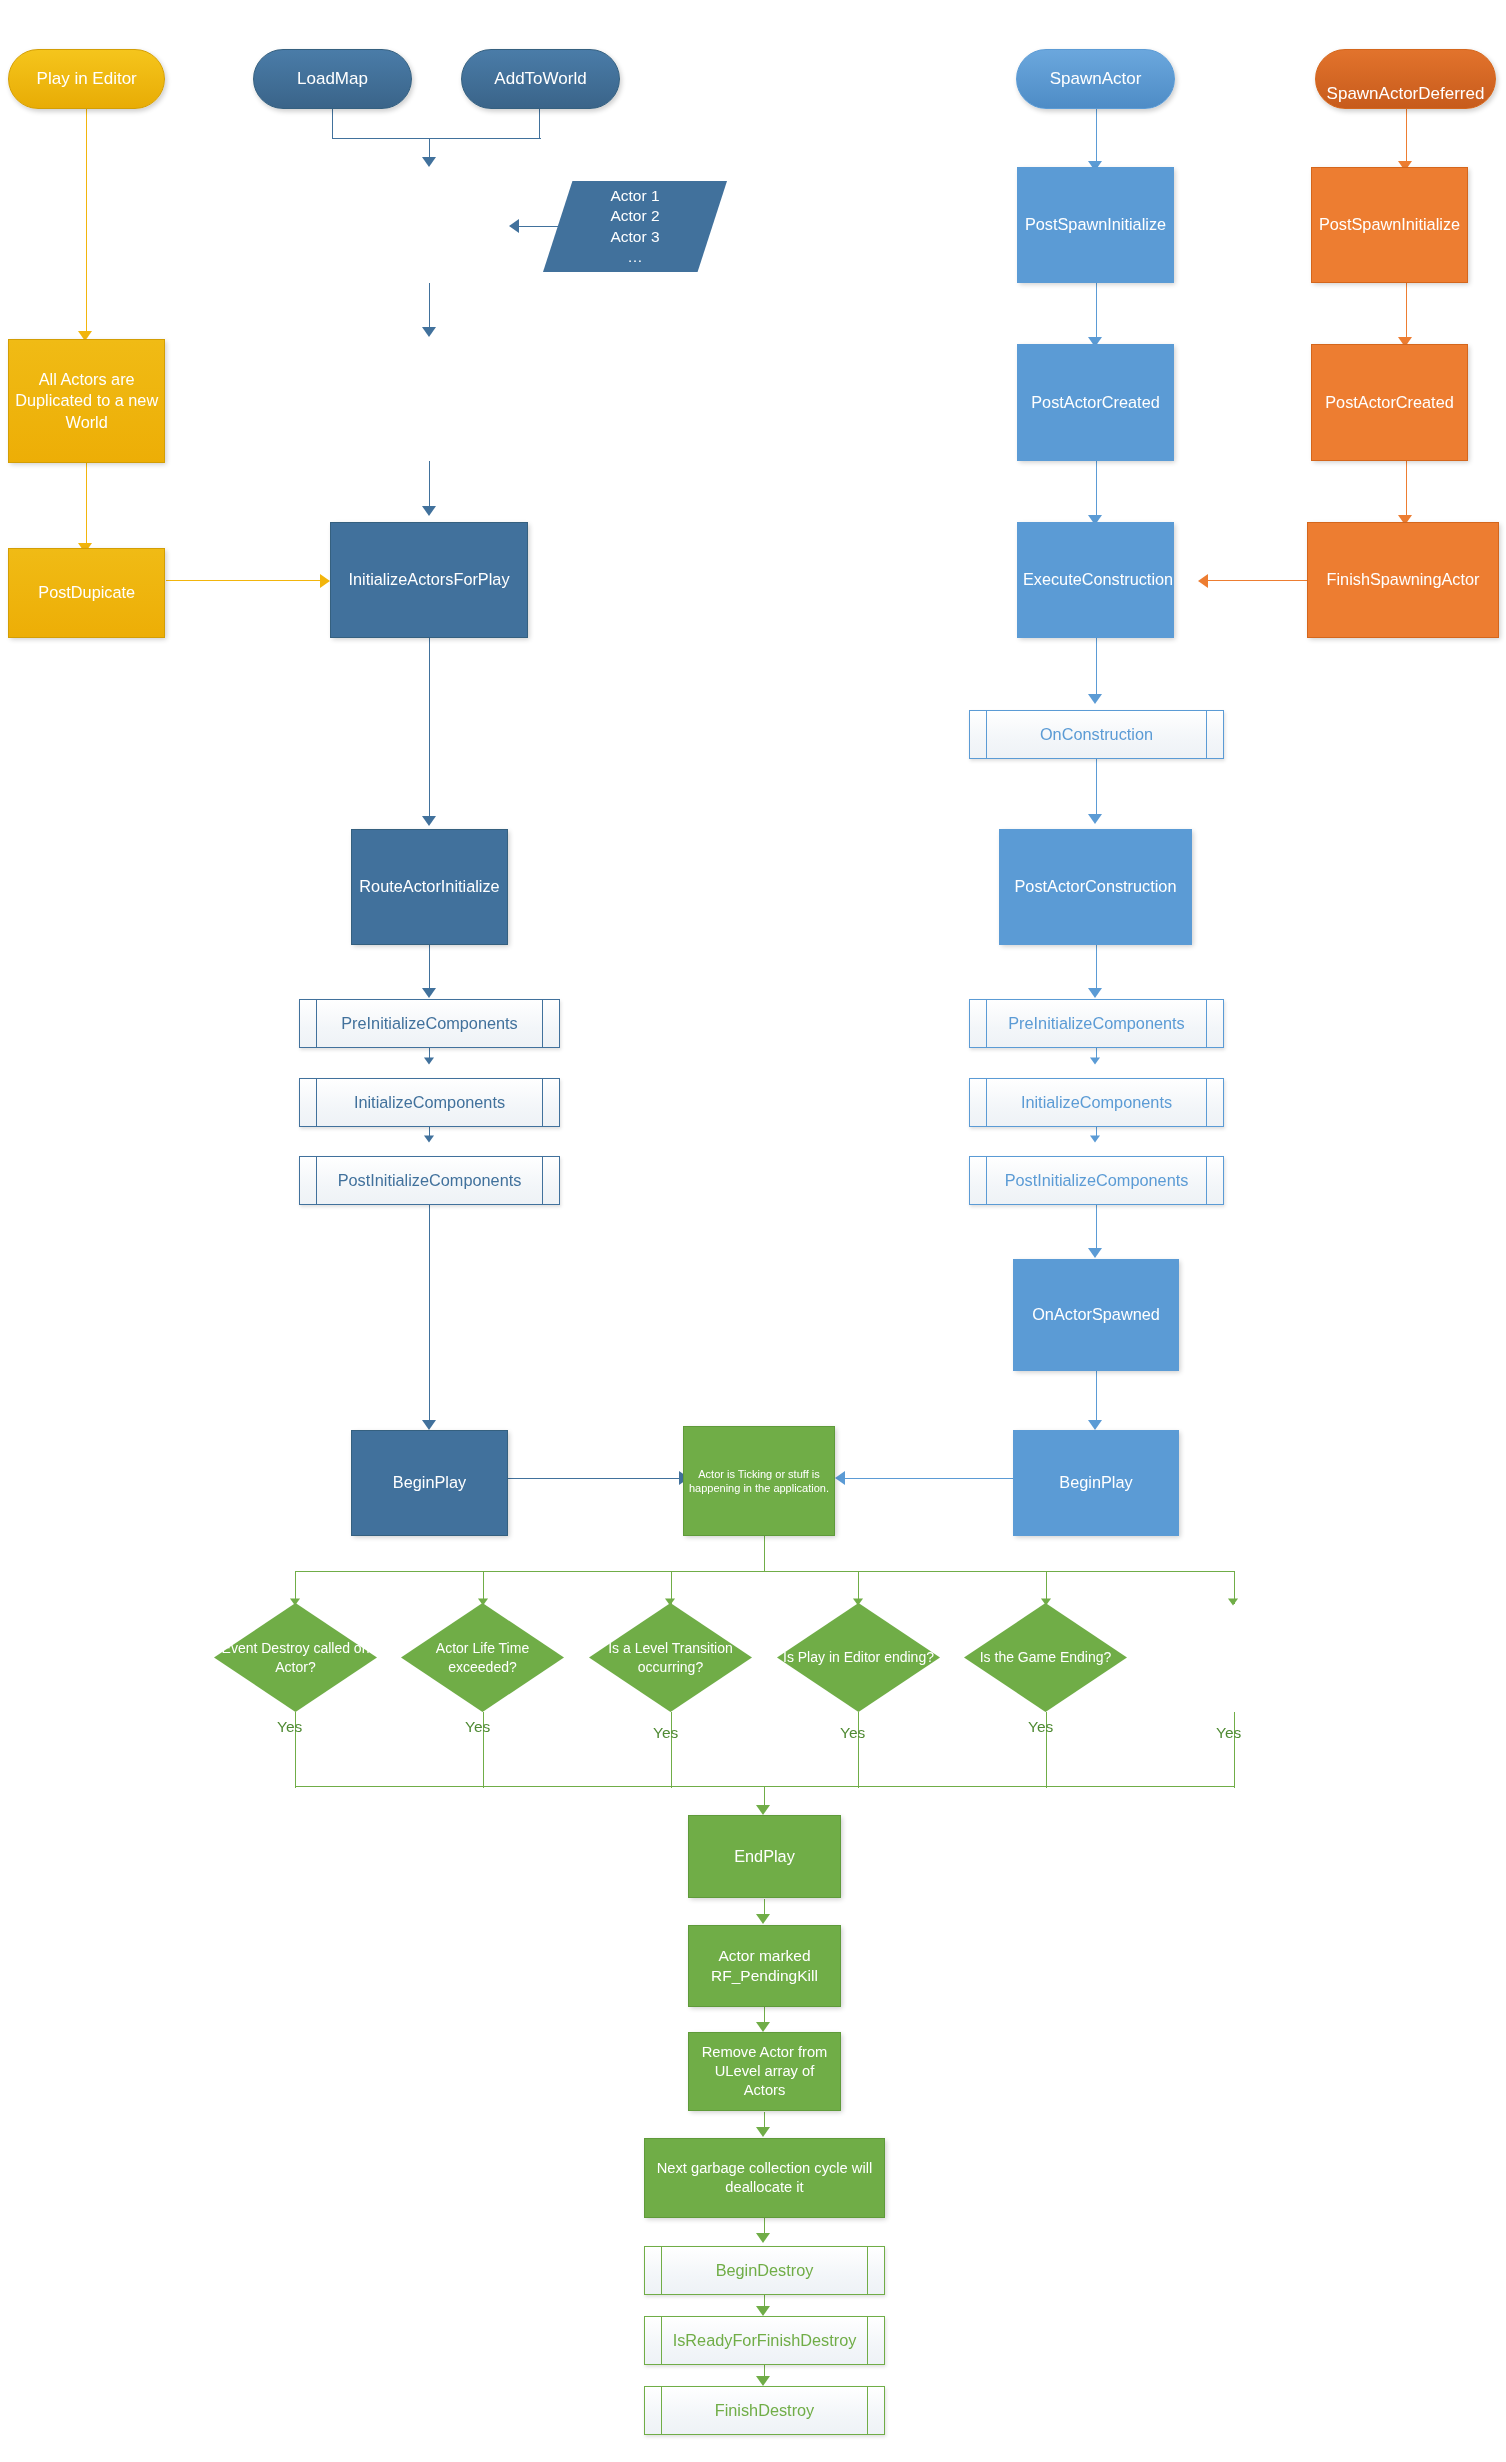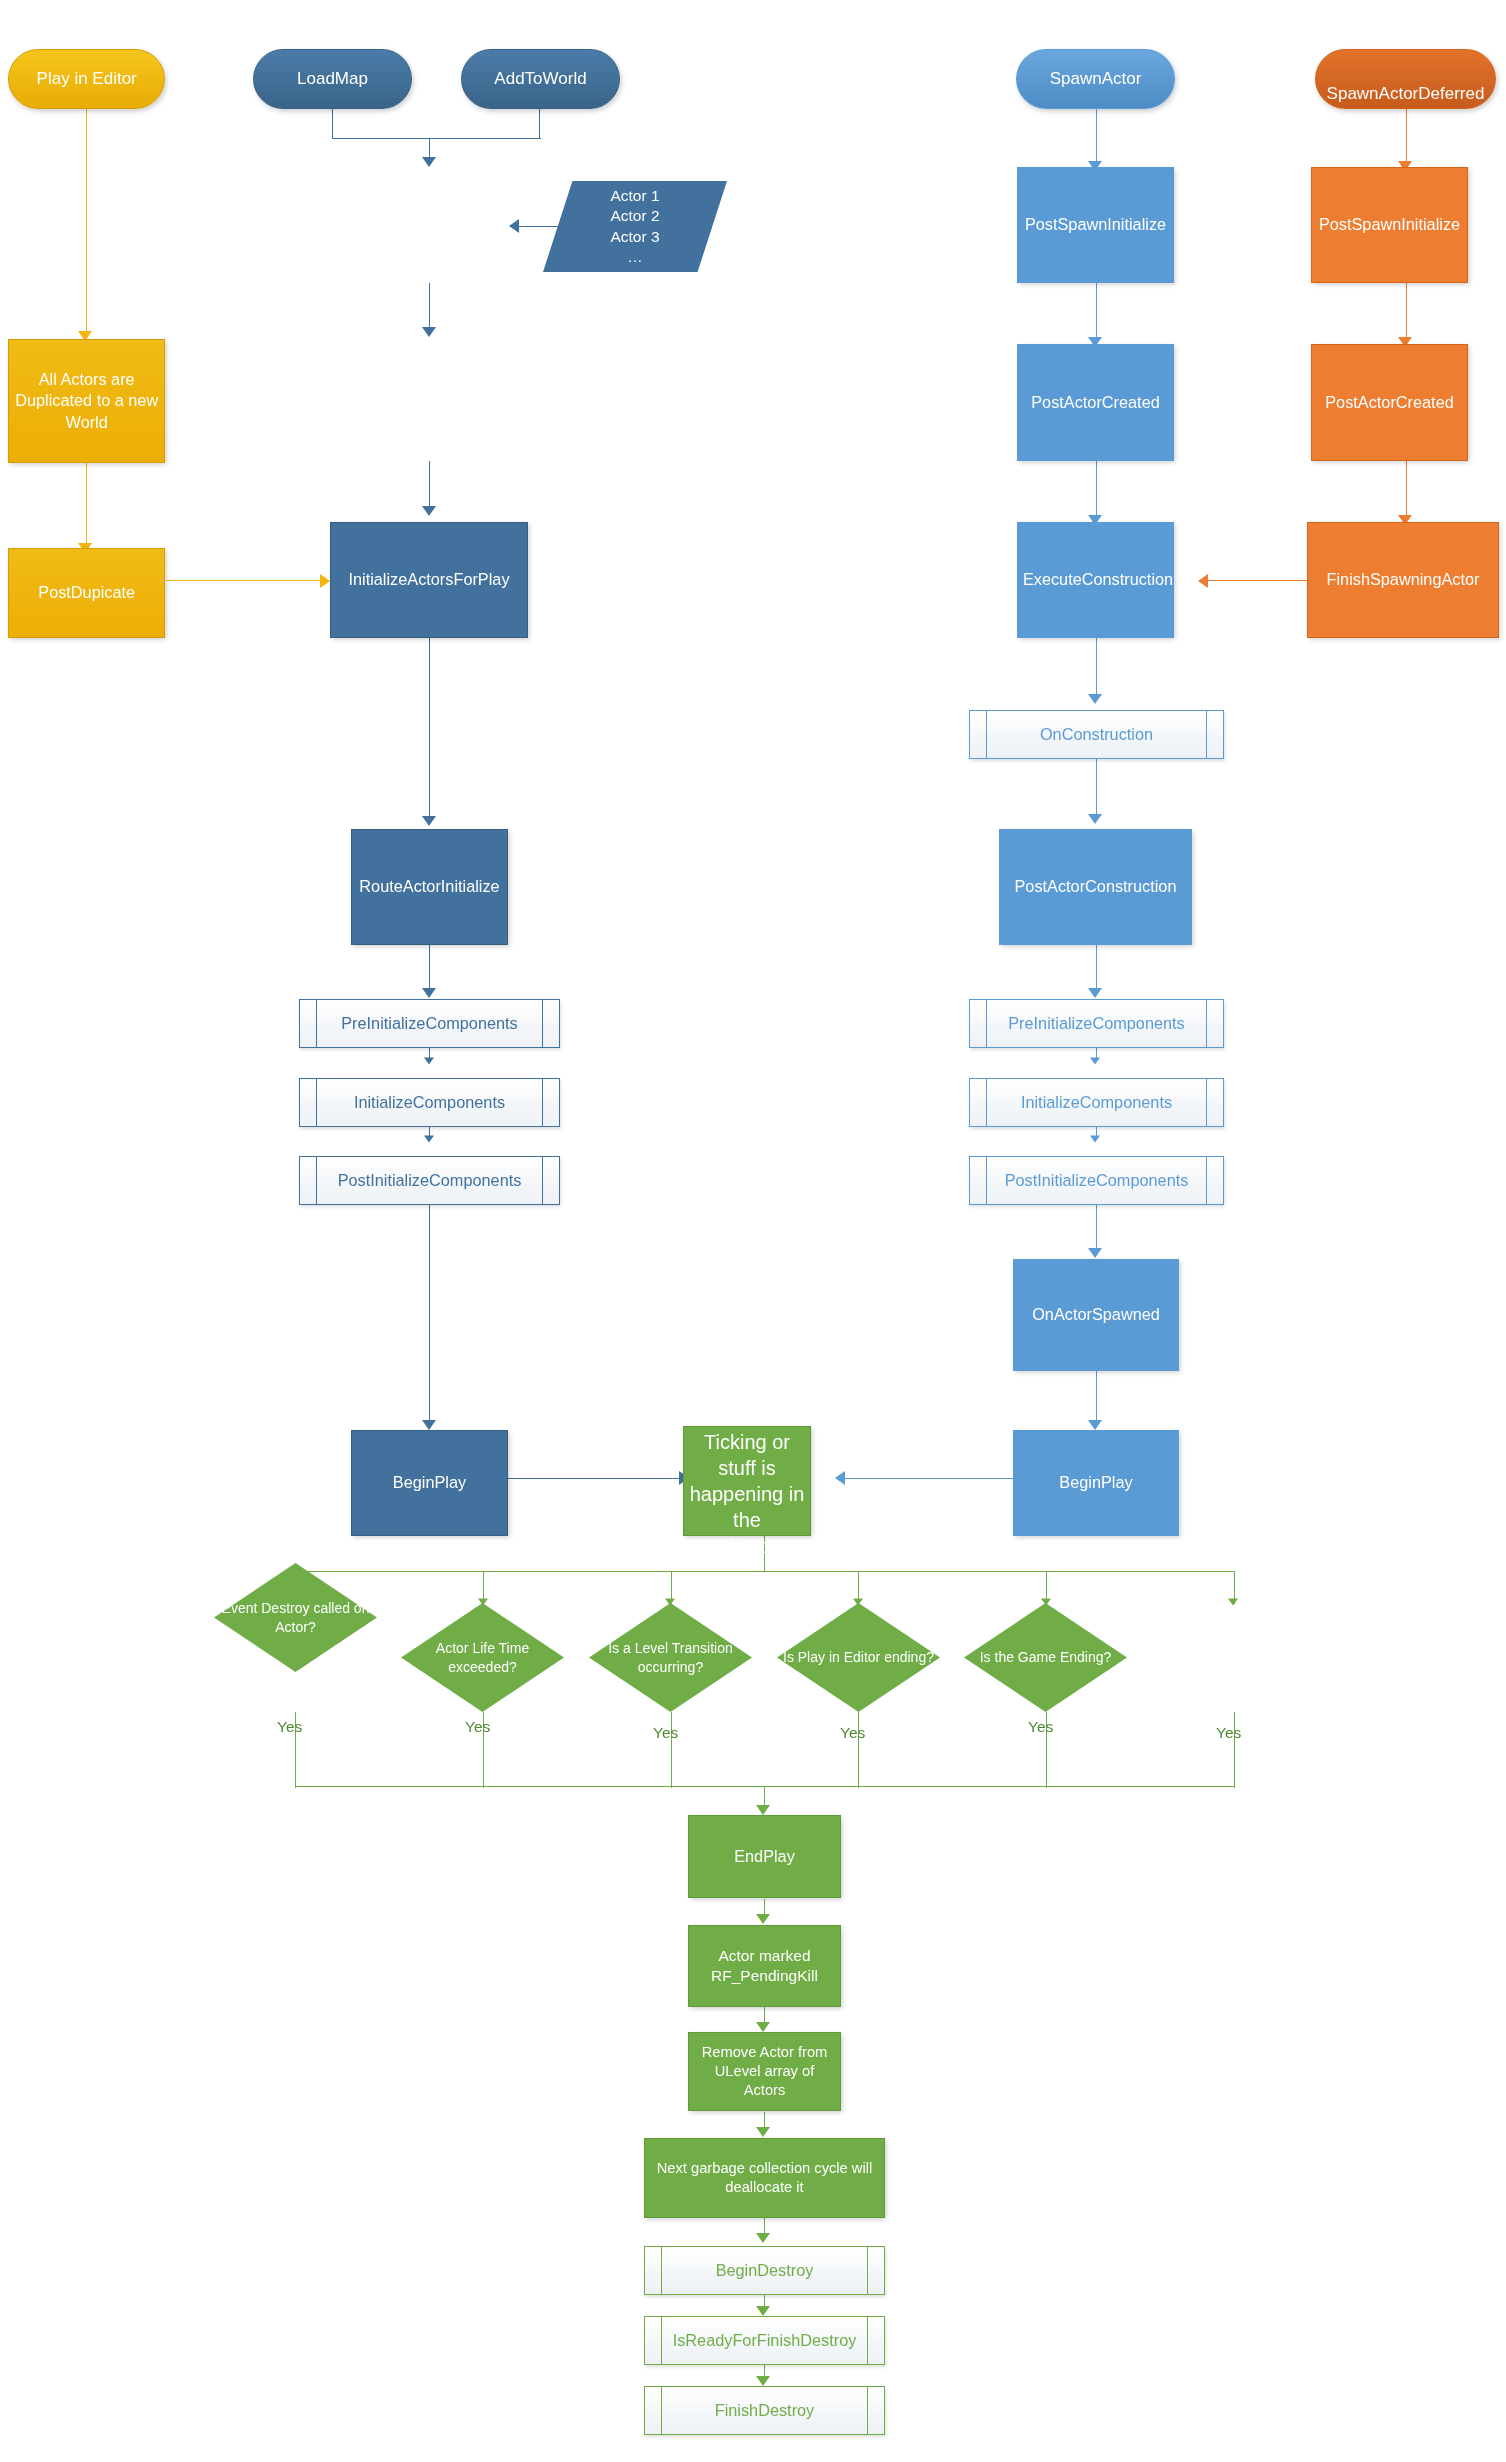--- a/index.html
+++ b/index.html
@@ -434,25 +434,25 @@
   </div>
 
   <div class="node proc c-orange" style="left:1311px;top:344px;width:157px;height:117px;font-size:16.3px;">
     <span class="lbl">PostActorCreated</span>
   </div>
 
   <div class="node proc c-orange" style="left:1307px;top:522px;width:192px;height:116px;font-size:16.3px;">
     <span class="lbl">FinishSpawningActor</span>
   </div>
 
-  <div class="node proc c-green" style="left:683px;top:1426px;width:128px;height:110px;font-size:20px;">
+  <div class="node proc c-green" style="left:683px;top:1426px;width:152px;height:110px;font-size:11px;">
     <span class="lbl">Actor is Ticking or stuff is happening in the application.</span>
   </div>
 
-  <div class="node diamond" style="left:214px;top:1563px;width:163px;height:109px;font-size:14px;">
+  <div class="node diamond" style="left:214px;top:1603px;width:163px;height:109px;font-size:14px;">
     <div class="dshape" style="background:#70AD47;"></div>
     <span class="lbl">Event Destroy called on Actor?</span>
   </div>
   <div class="node diamond" style="left:589px;top:1603px;width:163px;height:109px;font-size:14px;">
     <div class="dshape" style="background:#70AD47;"></div>
     <span class="lbl">Is a Level Transition occurring?</span>
   </div>
   <div class="node diamond" style="left:401px;top:1603px;width:163px;height:109px;font-size:14px;">
     <div class="dshape" style="background:#70AD47;"></div>
     <span class="lbl">Actor Life Time exceeded?</span>

